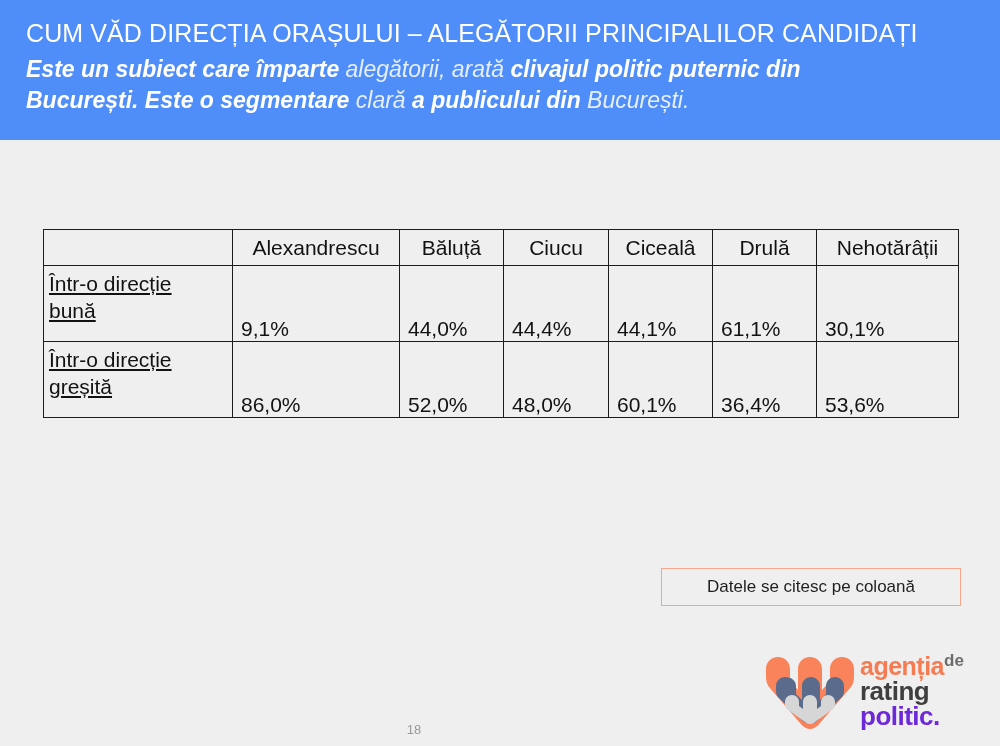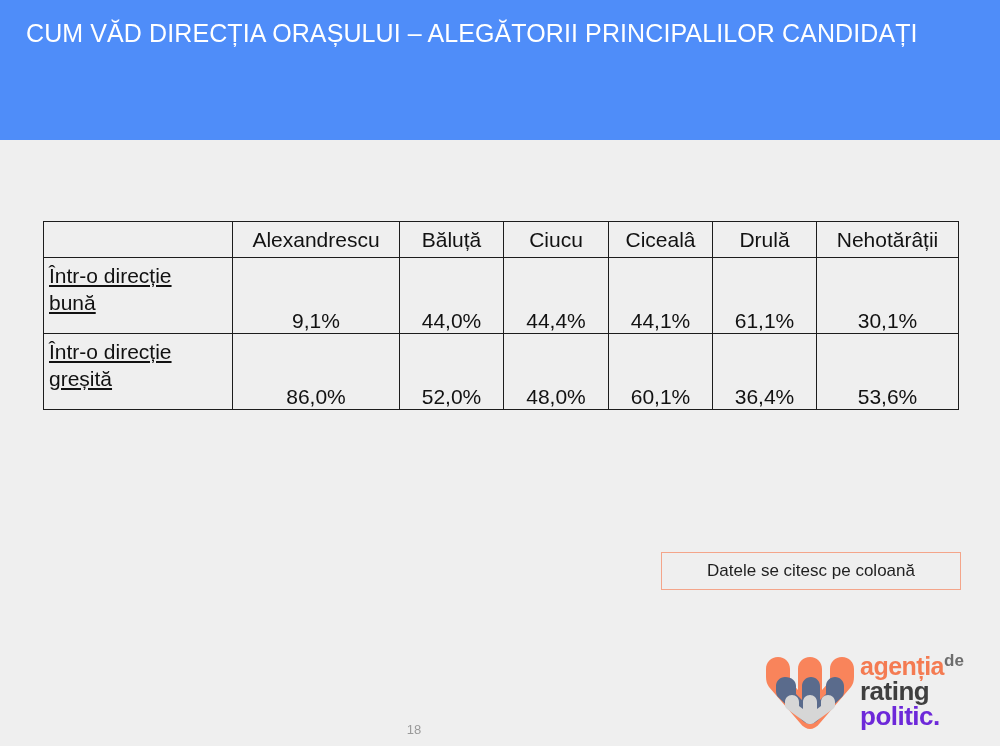--- a/index.html
+++ b/index.html
@@ -45,21 +45,21 @@
   }
   .slide-subtitle .soft {
     color: #e6efff;
     font-weight: 400;
   }
 
   
   .table-wrap {
     position: absolute;
     left: 43px;
-    top: 221px;
+    top: 229px;
     width: 915px;
   }
   table.data-table {
     border-collapse: collapse;
     width: 915px;
     background: #efefef;
     table-layout: fixed;
   }
   table.data-table th,
   table.data-table td {
@@ -82,21 +82,21 @@
   thead th {
     height: 36px;
     text-align: center;
     vertical-align: middle;
     font-weight: 400;
   }
   thead th.corner { border-left: 1.6px solid #1c1c1c; }
 
   tbody td {
     vertical-align: bottom;
-    text-align: center;
+    text-align: left;
     height: 76px;
     padding-bottom: 6px;
   }
   tbody tr.short td { height: 37px; padding-bottom: 3px; }
   tbody td.rowlabel {
     text-align: left;
     vertical-align: top;
     padding-top: 4px;
     padding-left: 5px;
     line-height: 27px;
@@ -109,21 +109,21 @@
   tbody tr.short td.rowlabel {
     vertical-align: middle;
     padding-top: 0;
     line-height: 20px;
   }
 
   
   .note-box {
     position: absolute;
     left: 661px;
-    top: 552px;
+    top: 568px;
     width: 300px;
     height: 38px;
     border: 1.5px solid #f4a58a;
     background: #efefef;
     box-sizing: border-box;
     display: flex;
     align-items: center;
     justify-content: center;
     font-size: 17px;
     color: #1f1f1f;
@@ -186,20 +186,23 @@
     text-align: center;
     font-size: 13px;
     color: #9a9a9a;
   }
 </style>
 </head>
 <body>
 
 <div class="header-band">
   <div class="slide-title">CUM VĂD DIRECȚIA ORAȘULUI – ALEGĂTORII PRINCIPALILOR CANDIDAȚI</div>
+  <div class="slide-subtitle">
+    <span>Este un subiect care împarte </span><span class="soft">alegătorii, arată </span><span>clivajul politic puternic din </span><span>București. Este o segmentare </span><span class="soft">clară </span><span>a publicului din </span><span class="soft">București.</span>
+  </div>
 </div>
 
 <div class="table-wrap">
   <table class="data-table">
     <colgroup>
       <col class="c-label">
         <col class="c-d1">
         <col class="c-d2">
         <col class="c-d3">
         <col class="c-d4">

